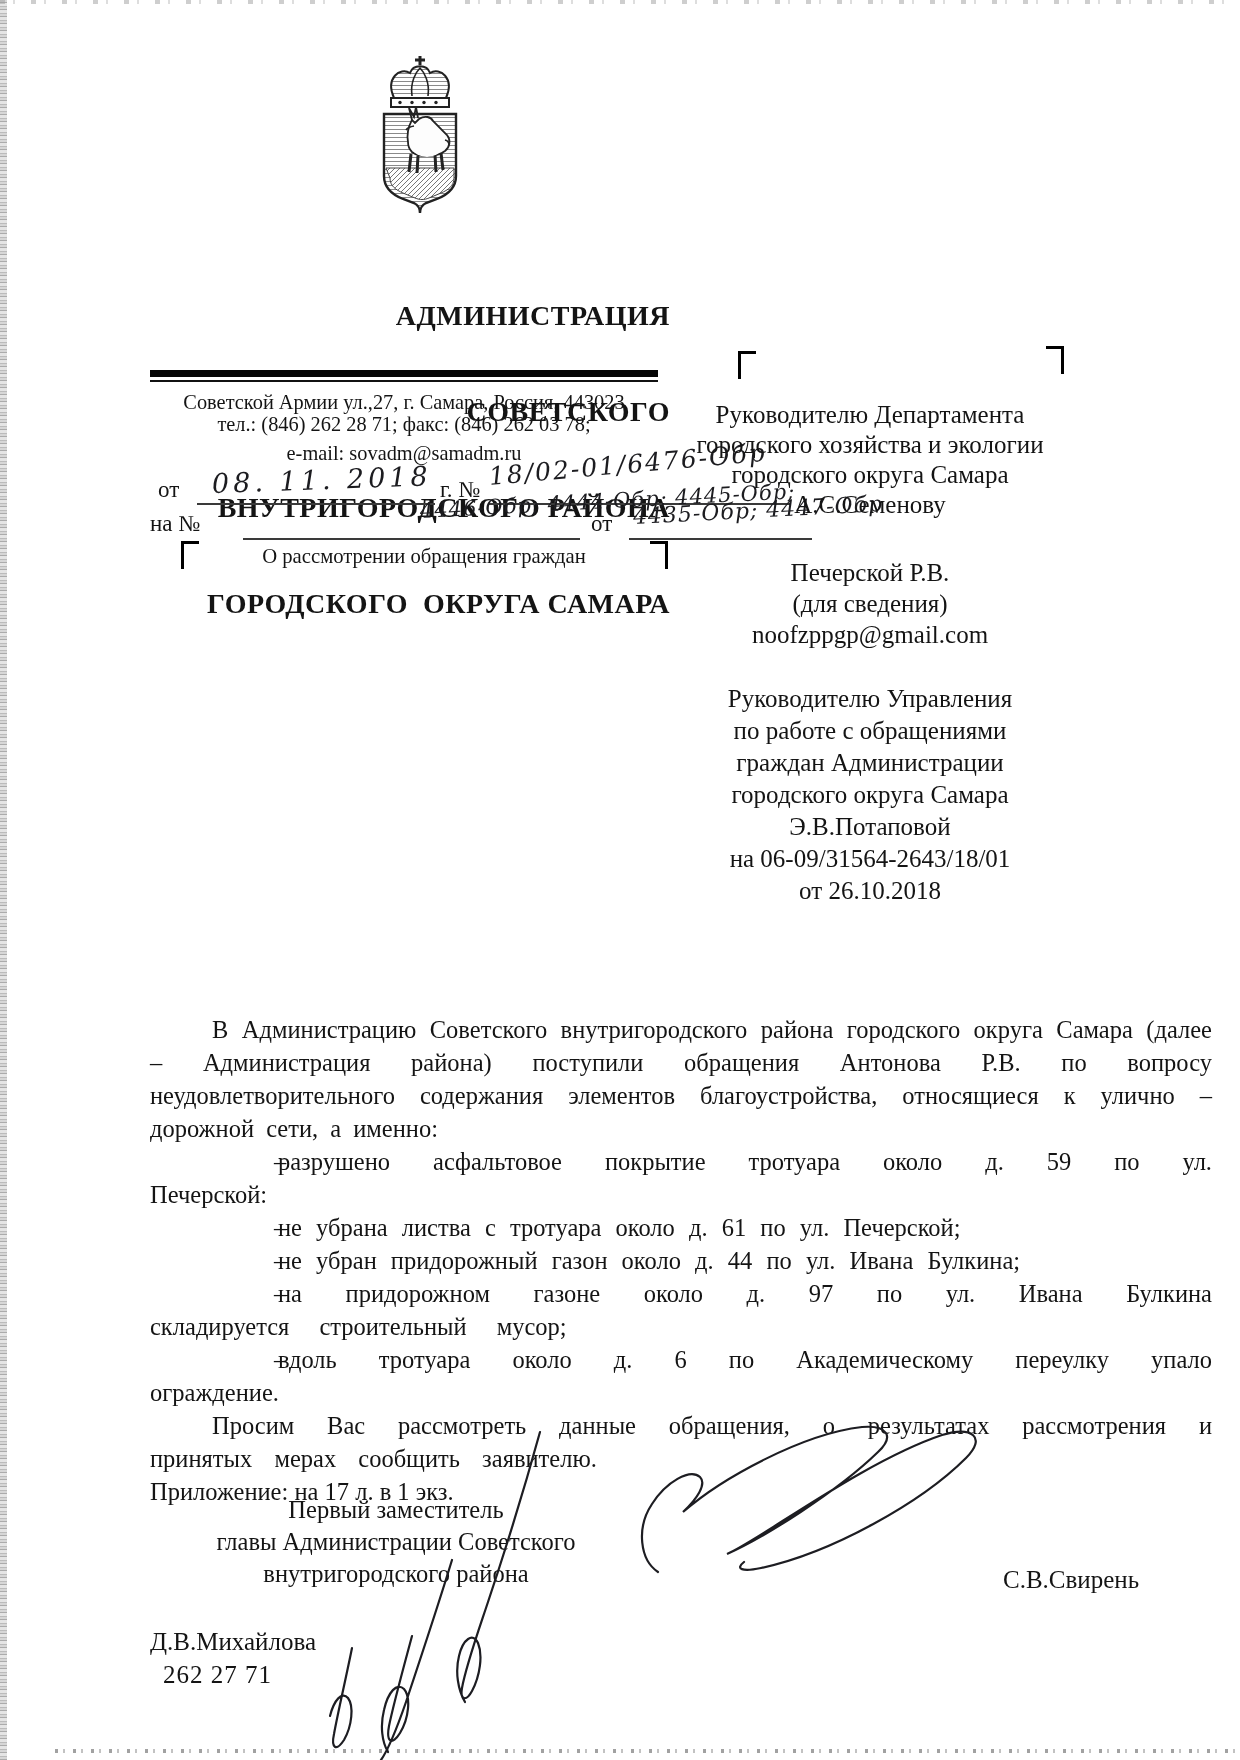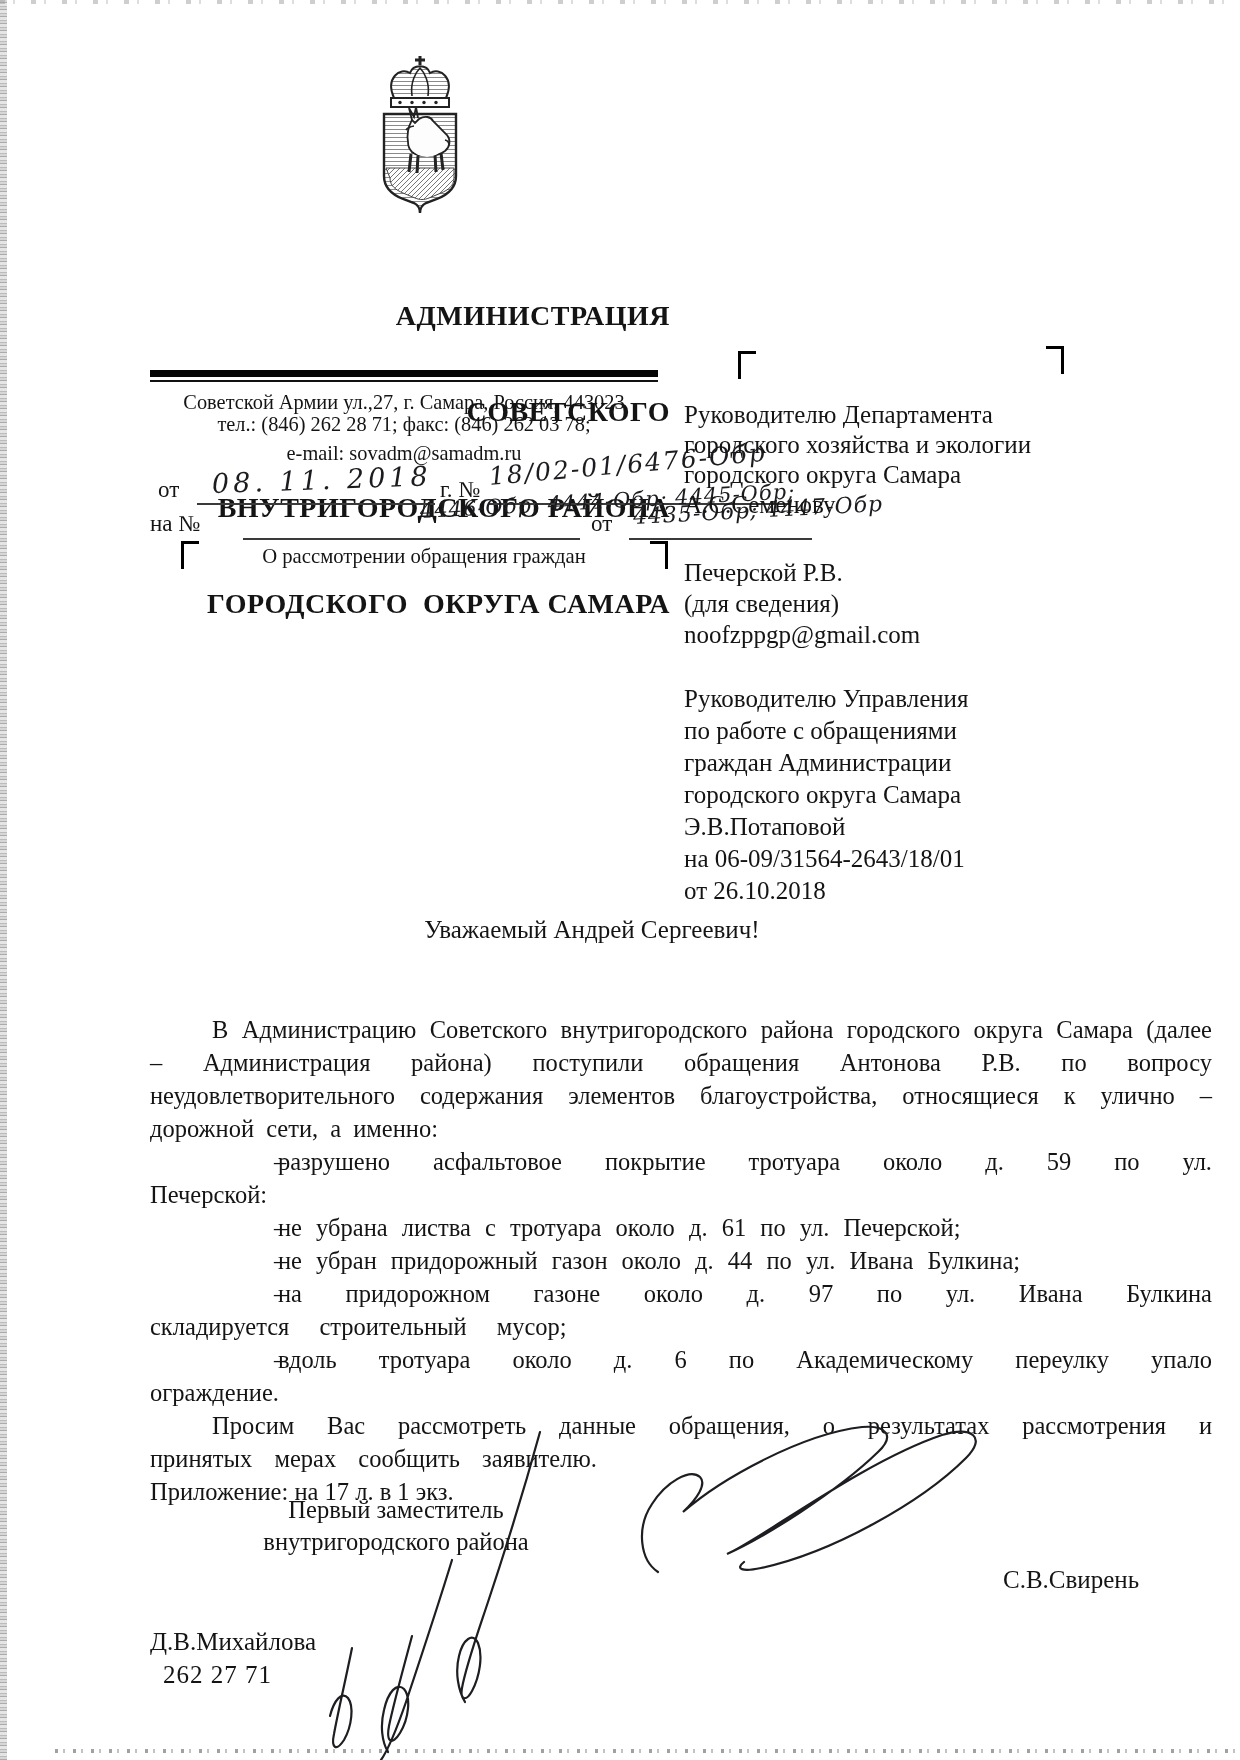--- a/index.html
+++ b/index.html
@@ -29,21 +29,21 @@
   .hw-date{left:212px;top:468px;font-size:27px;letter-spacing:4px;transform:rotate(-2deg);}
   .hw-num{left:489px;top:462px;font-size:25px;letter-spacing:2px;transform:rotate(-5deg);}
   .hw-l2{left:420px;top:499px;font-size:21px;letter-spacing:1px;transform:rotate(-3deg);}
   .hw-l3{left:633px;top:504px;font-size:22px;letter-spacing:1px;transform:rotate(-3deg);}
   .brk{width:15px;height:25px;}
   .brk-l{border-left:3px solid #000;border-top:3px solid #000;}
   .brk-r{border-right:3px solid #000;border-top:3px solid #000;}
   .subject{left:193px;top:543px;width:462px;text-align:center;font-size:22px;
     transform:scaleX(.94);transform-origin:center top;}
   
-  .addr{width:372px;text-align:left;font-size:25px;}
+  .addr{width:372px;text-align:center;font-size:25px;}
   .addr-1{left:684px;top:400px;line-height:30px;}
   .addr-2{left:684px;top:557px;line-height:31px;}
   .addr-3{left:684px;top:683px;line-height:32px;}
   
   .salutation{left:150px;top:916px;width:884px;text-align:center;font-size:25px;}
   .body-text{left:150px;top:966px;width:1062px;font-size:24.5px;line-height:33px;text-align:justify;margin-top:47px;}
   .p-ind{text-indent:62px;}
   .p1{word-spacing:6px;}
   .p2{word-spacing:16px;}
   .li{text-indent:62px;}
@@ -160,35 +160,35 @@
   <div class="abs addr addr-3">
     <div>Руководителю Управления</div>
     <div>по работе с обращениями</div>
     <div>граждан Администрации</div>
     <div>городского округа Самара</div>
     <div>Э.В.Потаповой</div>
     <div>на 06-09/31564-2643/18/01</div>
     <div>от 26.10.2018</div>
   </div>
 
-  <div class="abs salutation">Уважаемый Андрей Сергеевич!</div>
 
   <div class="abs body-text">
     <div class="p-ind p1">В Администрацию Советского внутригородского района городского округа Самара (далее – Администрация района) поступили обращения Антонова Р.В. по вопросу неудовлетворительного содержания элементов благоустройства, относящиеся к улично – дорожной сети, а именно:</div>
     <div class="li li-1"><span class="dash">–</span><span>разрушено асфальтовое покрытие тротуара около д. 59 по ул. Печерской:</span></div>
     <div class="li li-2"><span class="dash">–</span><span>не убрана листва с тротуара около д. 61 по ул. Печерской;</span></div>
     <div class="li li-3"><span class="dash">–</span><span>не убран придорожный газон около д. 44 по ул. Ивана Булкина;</span></div>
     <div class="li li-4"><span class="dash">–</span><span>на придорожном газоне около д. 97 по ул. Ивана Булкина складируется строительный мусор;</span></div>
     <div class="li li-5"><span class="dash">–</span><span>вдоль тротуара около д. 6 по Академическому переулку упало ограждение.</span></div>
     <div class="p-ind p2">Просим Вас рассмотреть данные обращения, о результатах рассмотрения и принятых мерах сообщить заявителю.</div>
     <div>Приложение: на 17 л. в 1 экз.</div>
   </div>
 
   <div class="abs sign-pos">
     <div>Первый заместитель</div>
+    <div>главы Администрации Советского</div>
     <div>внутригородского района</div>
   </div>
   <div class="abs sviren">С.В.Свирень</div>
   <div class="abs mikh">Д.В.Михайлова</div>
   <div class="abs phone">262 27 71</div>
 
   <svg class="abs sig-overlay" viewBox="0 0 1240 1760">
     <g fill="none" stroke="#1d1d22" stroke-width="2.2" stroke-linecap="round">
       <path d="M 658 1572 C 640 1560 636 1528 652 1504 C 666 1482 690 1468 700 1477 C 707 1484 697 1499 683 1512
                C 722 1478 802 1434 862 1427 C 887 1425 895 1436 878 1452 C 837 1492 763 1538 727 1554

